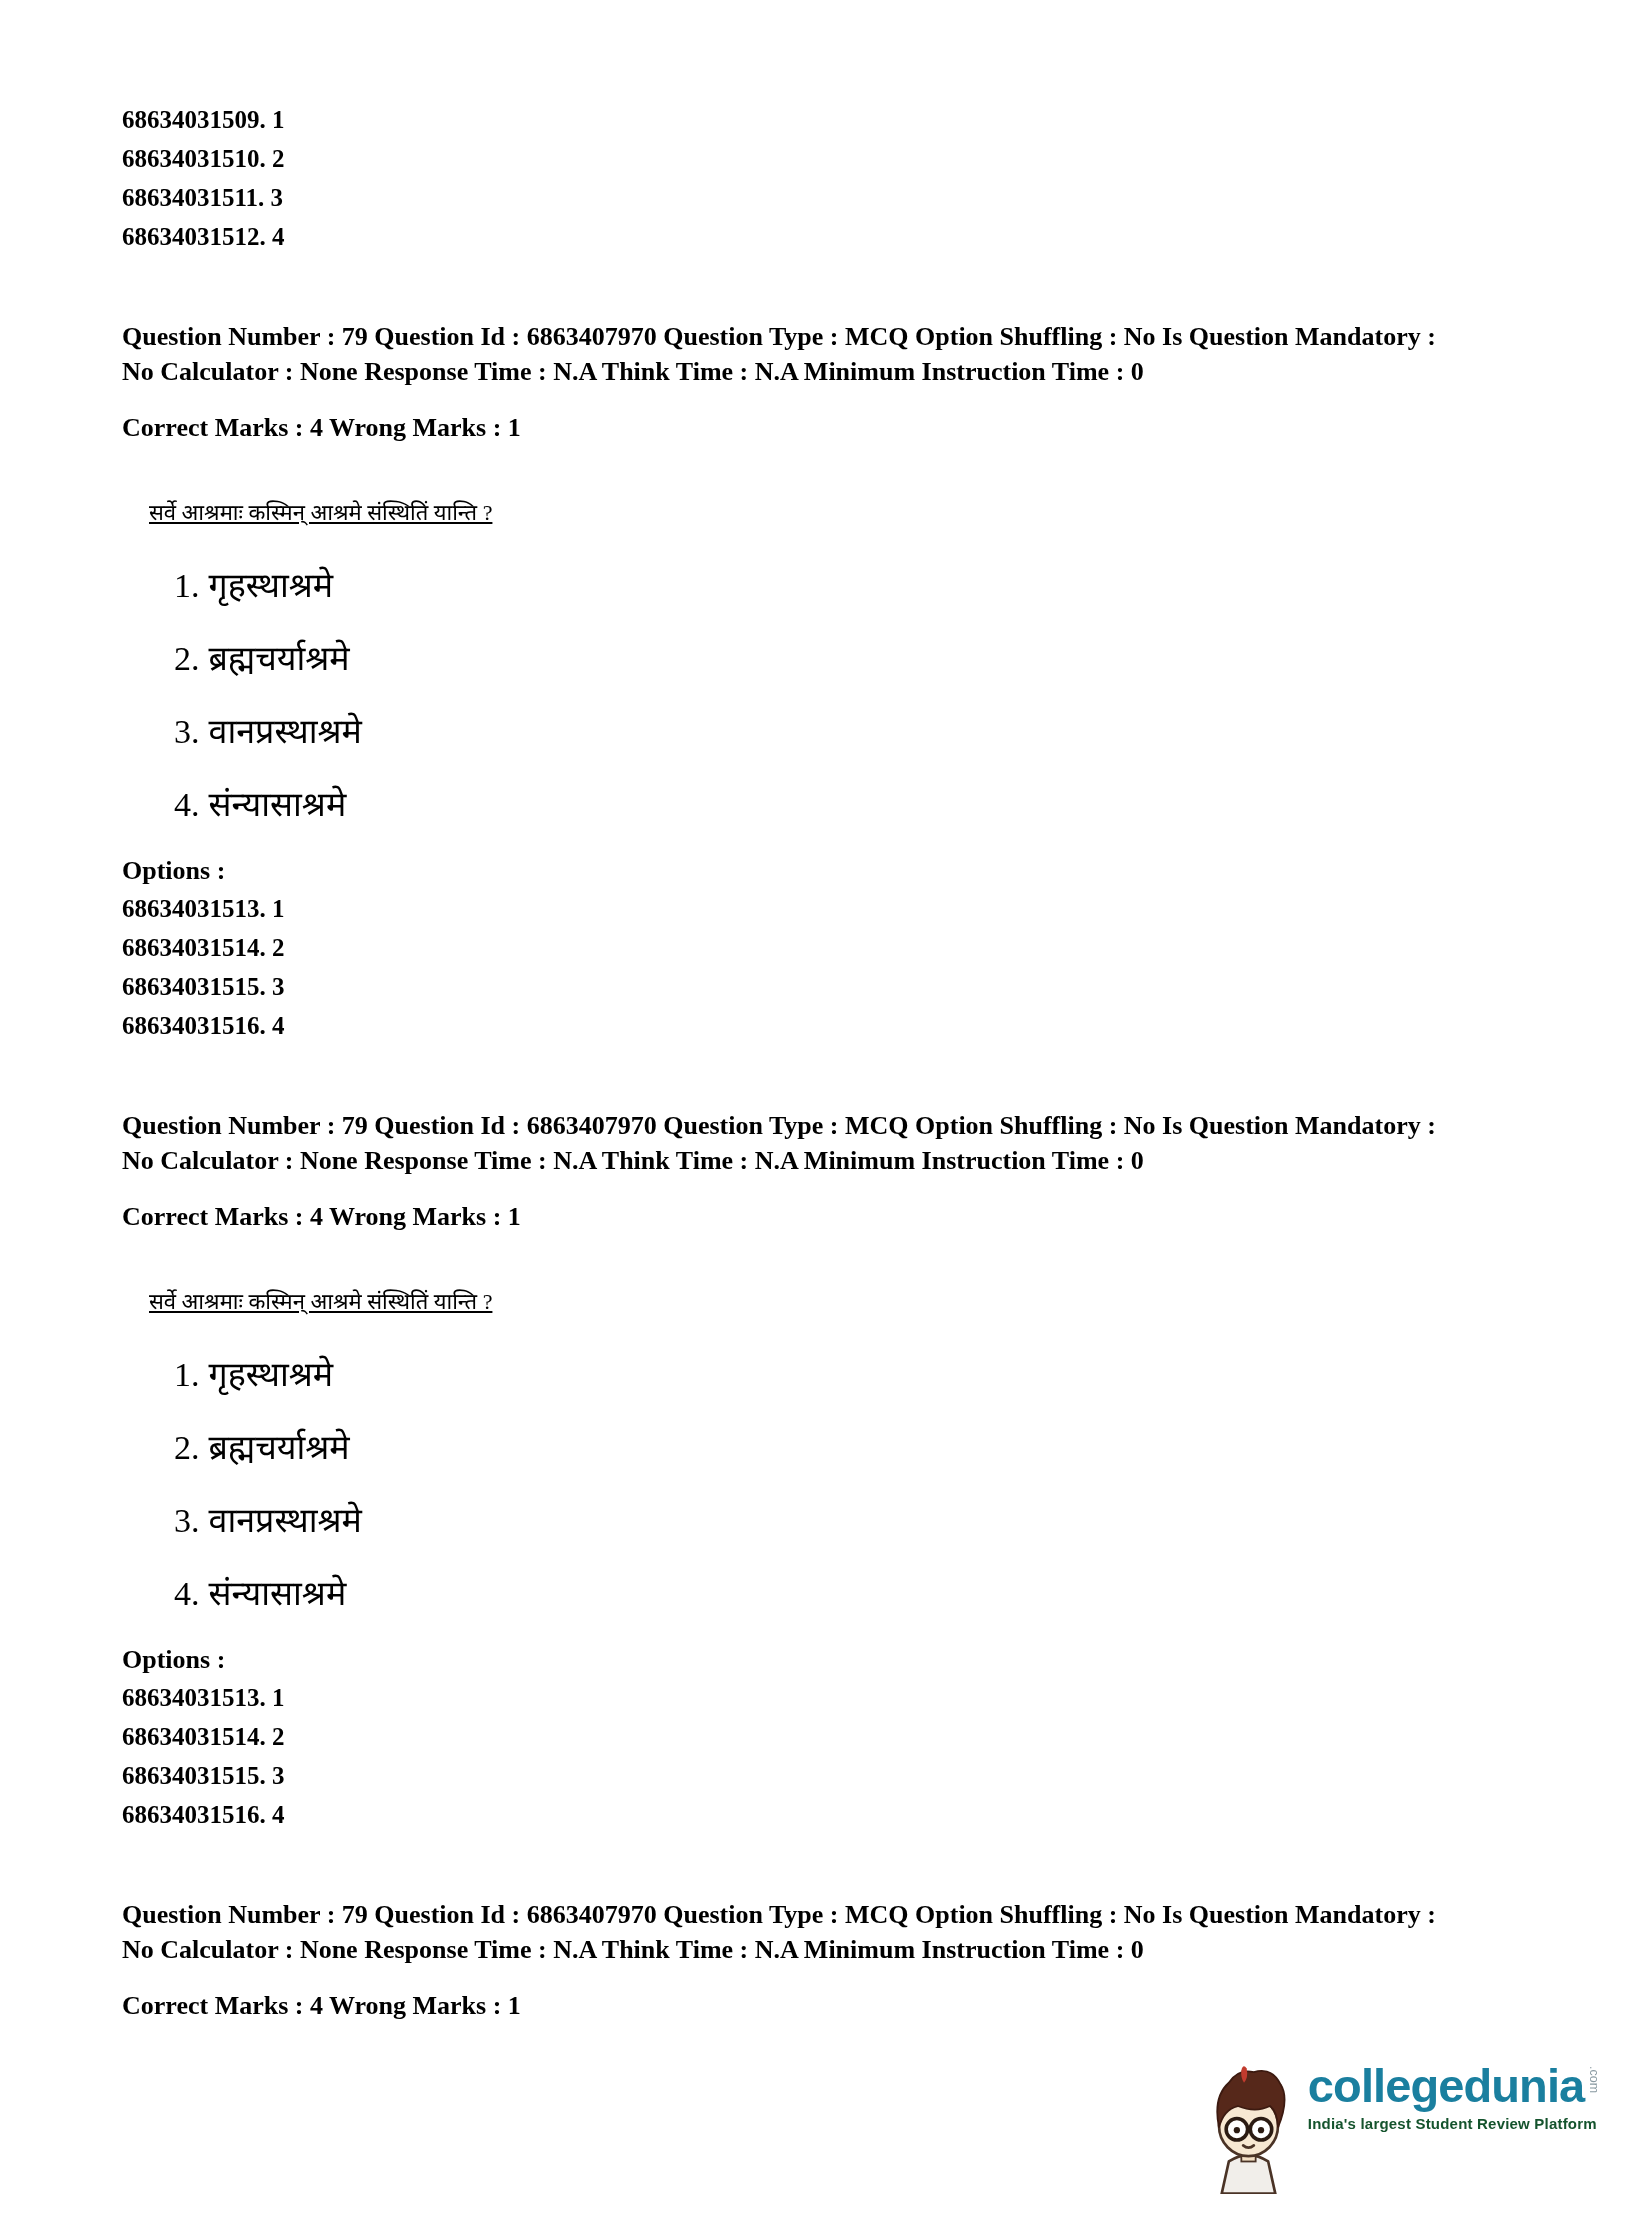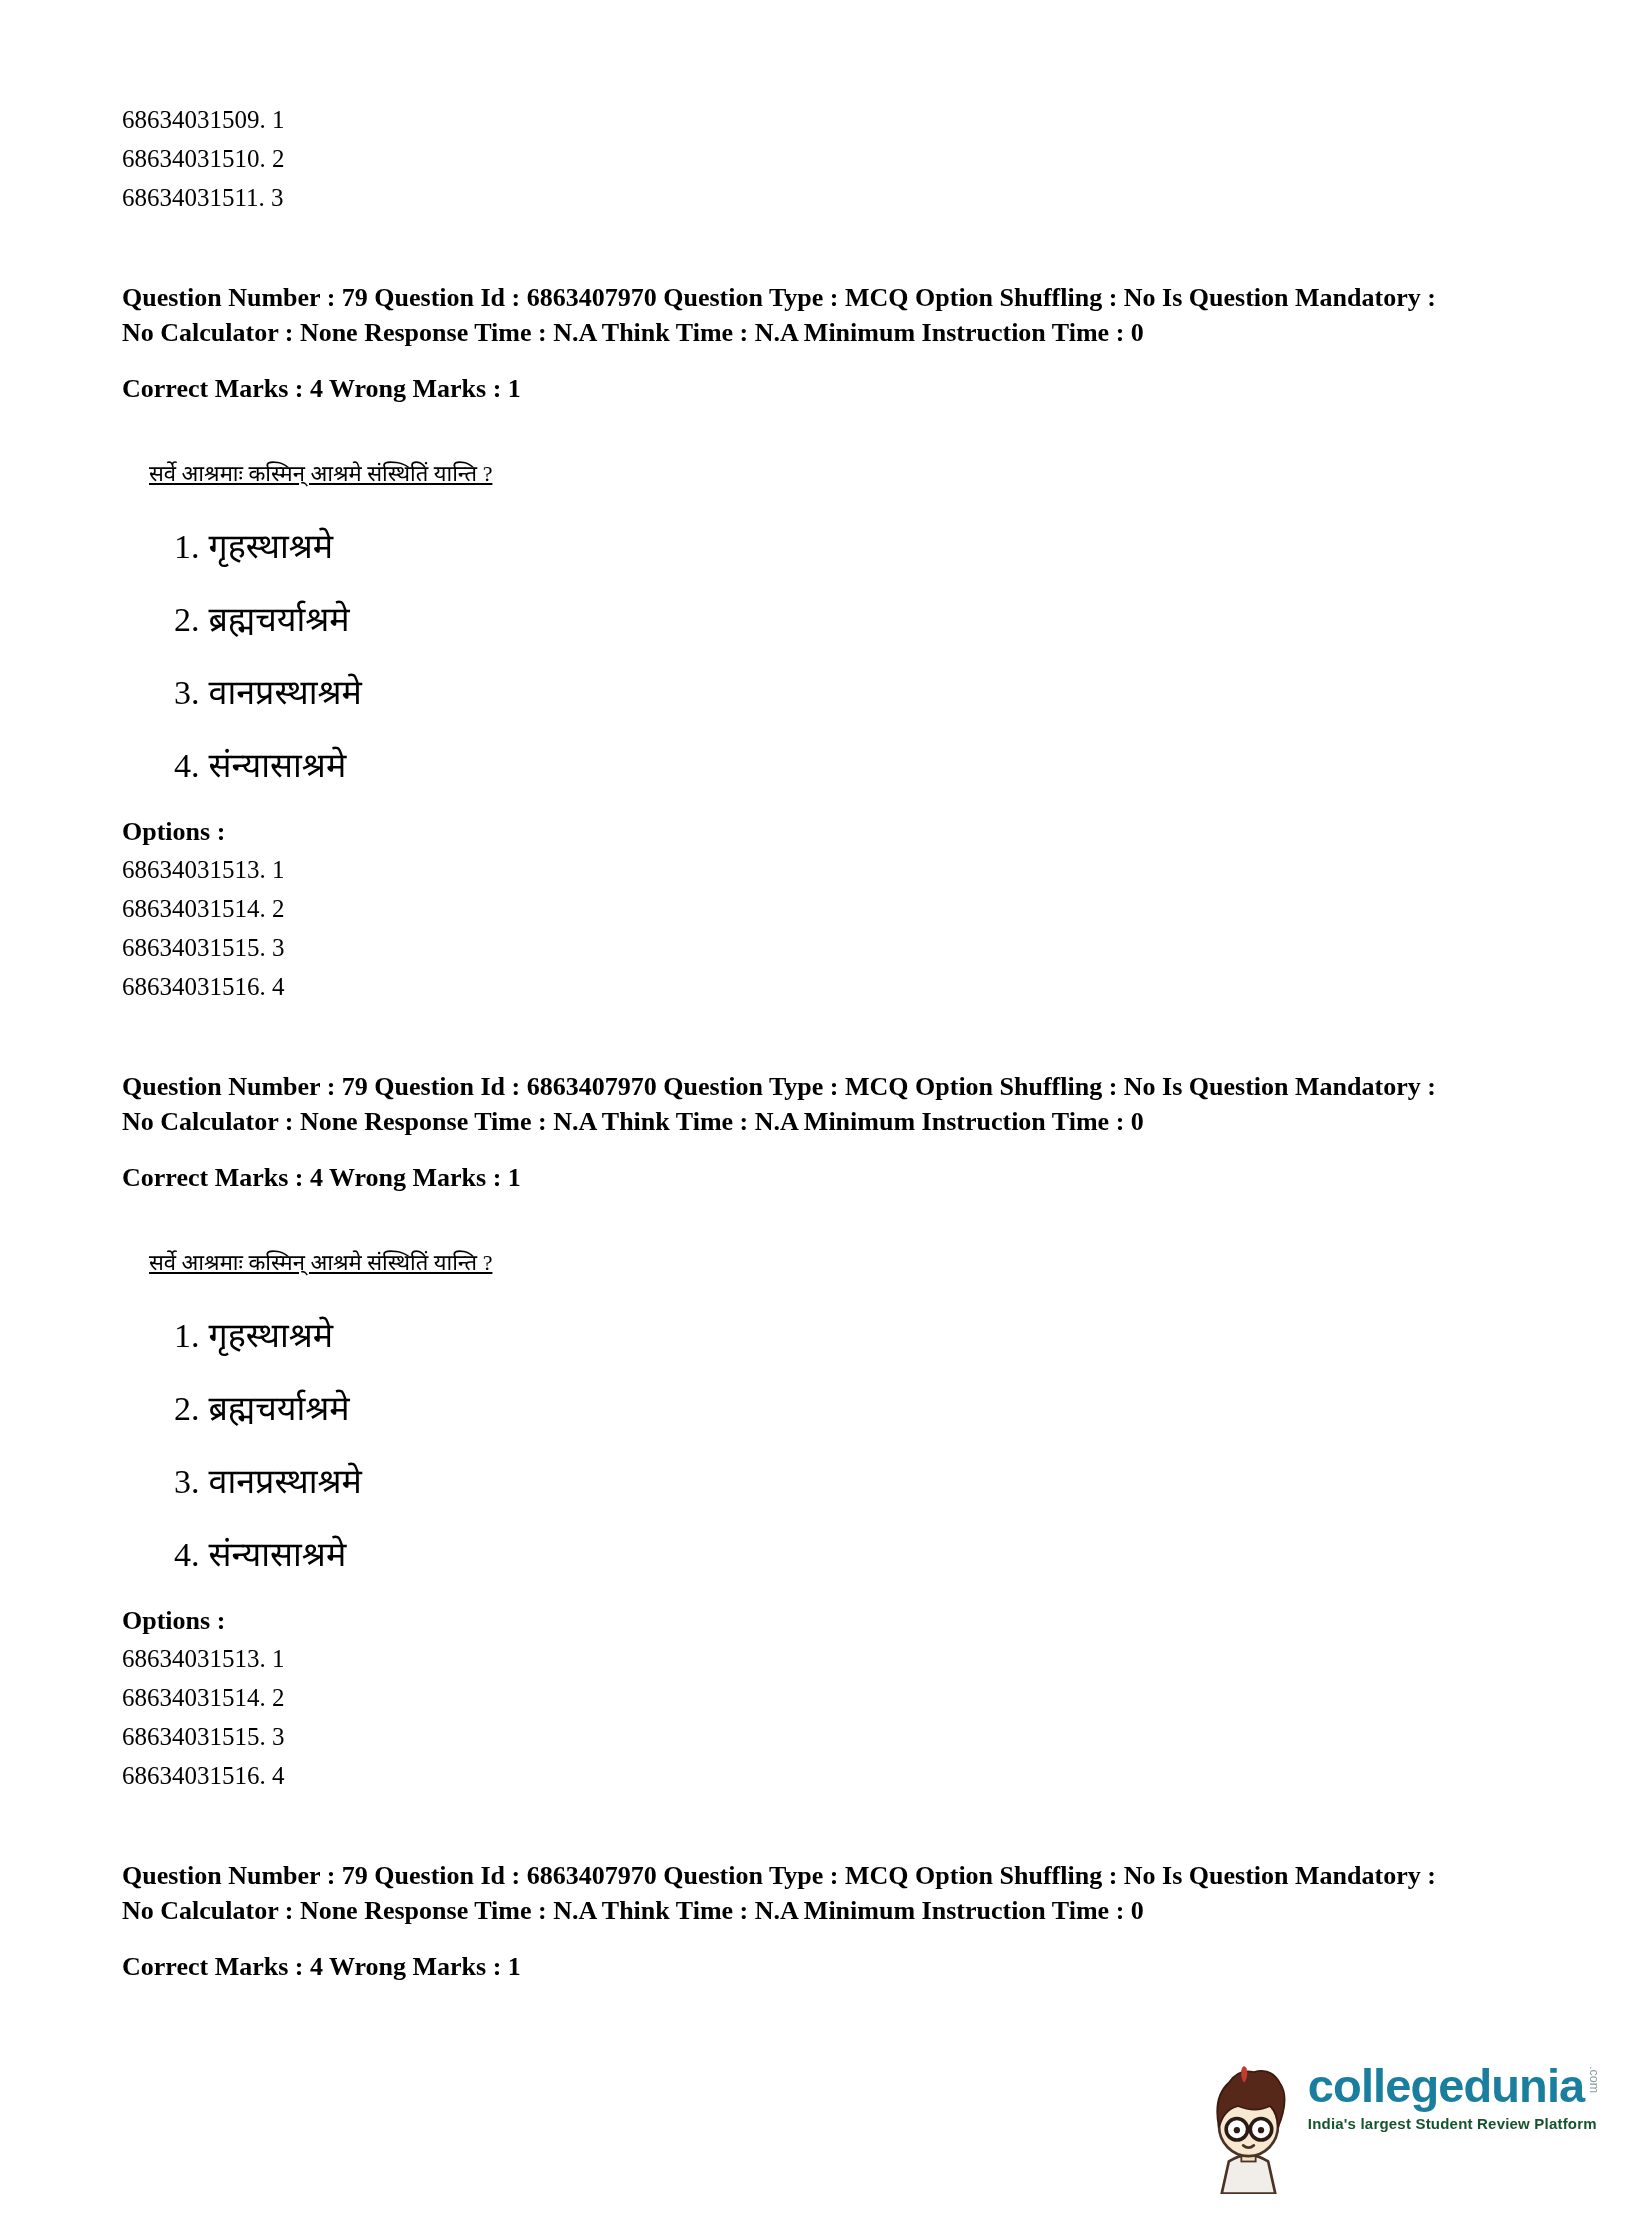--- a/index.html
+++ b/index.html
@@ -13,21 +13,21 @@
     position: relative;
     width: 1644px;
     height: 2217px;
     background: #ffffff;
     padding: 100px 54px 0 122px;
     overflow: hidden;
   }
   .idline {
     font-size: 25px;
     line-height: 39px;
-    font-weight: 400;
+    font-weight: 700;
   }
   .qblock { margin-top: 63px; }
   .qmeta {
     font-weight: bold;
     font-size: 26px;
     line-height: 35px;
     max-width: 1433px;
   }
   .qmarks {
     font-weight: bold;
@@ -91,20 +91,21 @@
 </style>
 </head>
 <body>
 
 <div class="page">
 
   <div>
     <div class="idline">68634031509. 1</div>
     <div class="idline">68634031510. 2</div>
     <div class="idline">68634031511. 3</div>
+    <div class="idline">68634031512. 4</div>
   </div>
 
   <div class="qblock">
     <div class="qmeta">
       <div>Question Number : 79 Question Id : 6863407970 Question Type : MCQ Option Shuffling : No Is Question Mandatory :</div>
       <div>No Calculator : None Response Time : N.A Think Time : N.A Minimum Instruction Time : 0</div>
     </div>
     <div class="qmarks">Correct Marks : 4 Wrong Marks : 1</div>
 
     <div class="question-text">सर्वे आश्रमाः कस्मिन् आश्रमे संस्थितिं यान्ति ?</div>

